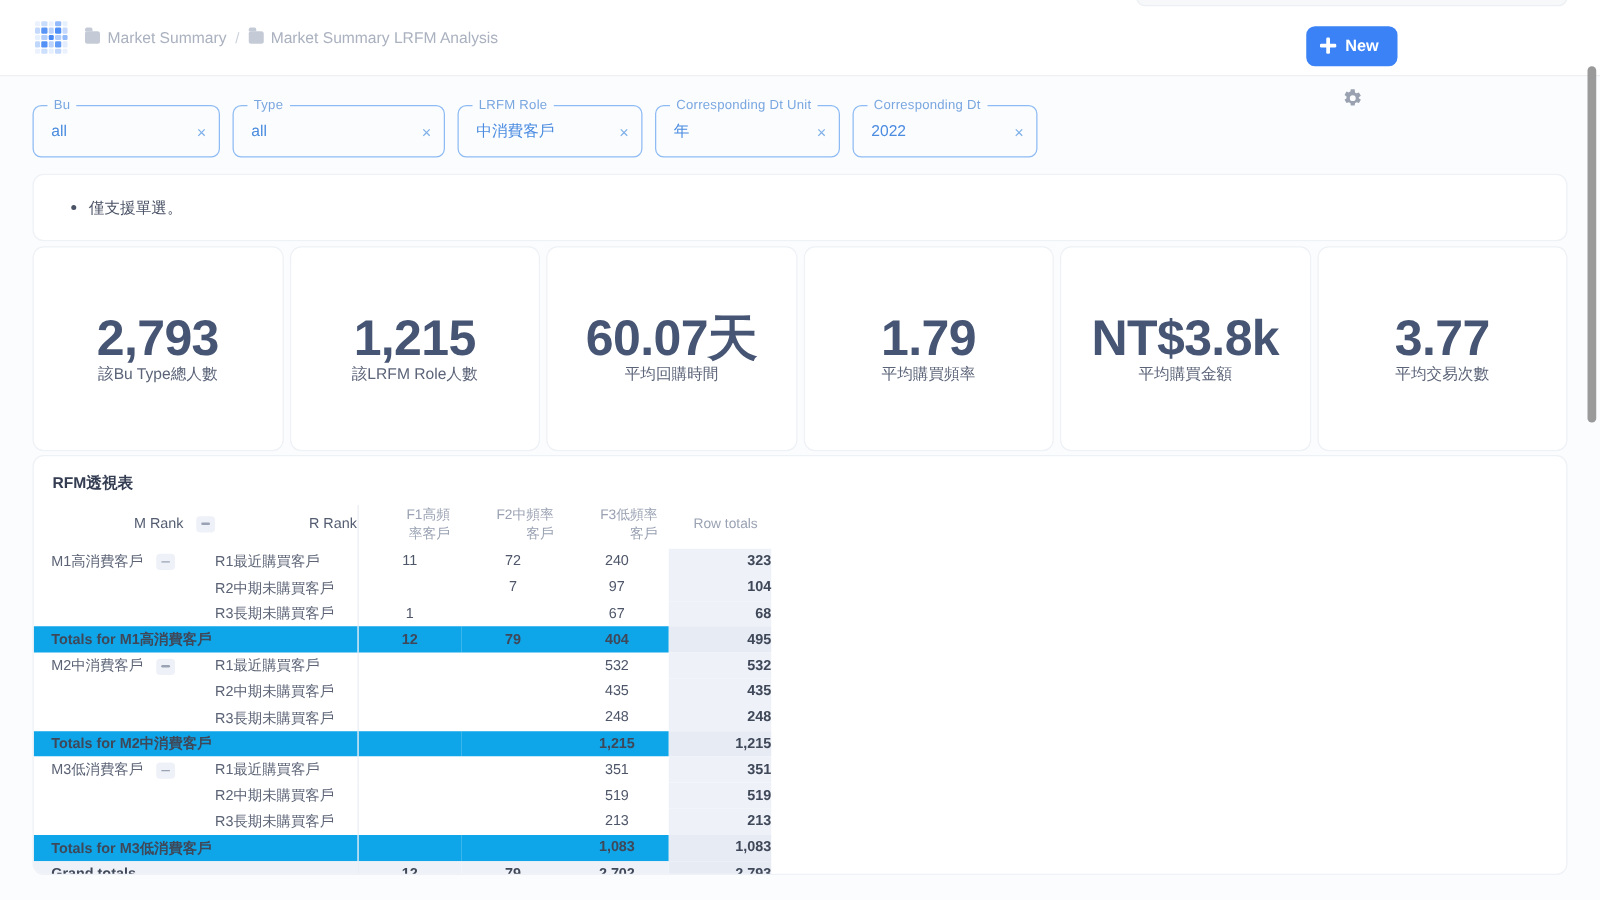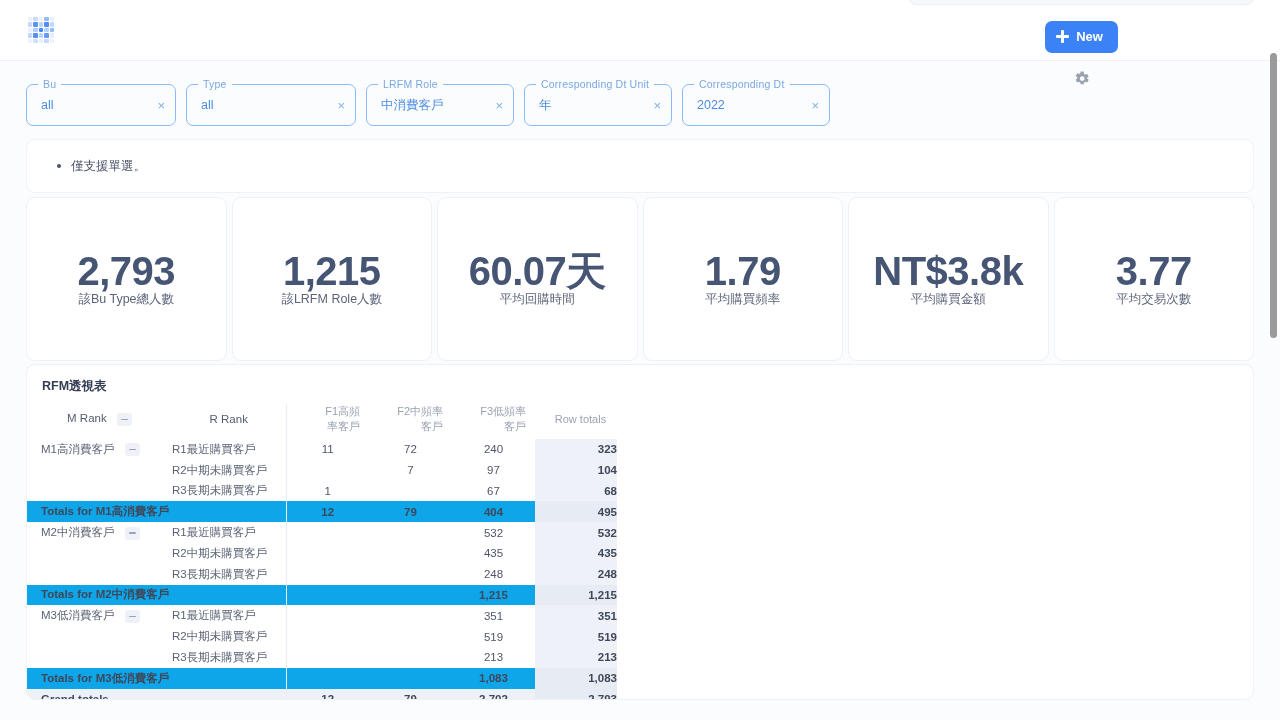--- a/index.html
+++ b/index.html
@@ -93,21 +93,21 @@
   .tbl-card { position: absolute; top: 364px; left: 26px; width: 1228px; height: 336px;
               overflow: hidden; }
   .tbl-title { font-size: 12.5px; font-weight: 700; color: #343d52; padding: 13px 0 9px 15px; }
   table.pivot { border-collapse: collapse; table-layout: fixed; }
   .pivot th, .pivot td { font-size: 11.5px; padding: 0; height: 20.8px; vertical-align: middle; }
   .c-m   { width: 145px; }
   .c-r   { width: 114px; }
   .c-f   { width: 83px;  }
   .c-rt  { width: 82px;  }
 
-  .pivot thead th { color: #99a1b2; font-weight: 400; font-size: 11px; text-align: center;
+  .pivot thead th { color: #99a1b2; font-weight: 400; font-size: 11px; text-align: right;
                     padding-bottom: 5px; }
   .pivot thead th.num { text-align: right; padding-right: 9px; padding-left: 28px; }
   .pivot thead th.rt  { text-align: center; padding-left: 9px; color:#9aa2b3; }
   .hdr-m, .hdr-r { color: #535c70 !important; font-size: 11.5px !important; }
   .hdr-m { padding-left: 14px; }
 
   .divcol { border-left: 1px solid #e9edf3; }
   .rowhdr { color: #5b6375; }
   .rowhdr.m { padding-left: 14px; }
   .rowhdr.r { color: #5b6375; }
@@ -159,20 +159,31 @@
         <i style="opacity:.35"></i>
         <i style="opacity:.80"></i>
         <i style="opacity:.14"></i>
       <i style="opacity:.10"></i>
         <i style="opacity:.26"></i>
         <i style="opacity:.12"></i>
         <i style="opacity:.30"></i>
         <i style="opacity:.10"></i>
     </div>
 
+    <div class="crumbs">
+      <div class="crumb">
+        <span class="folder"></span>
+        <span>Market Summary</span>
+      </div>
+      <span class="sep">/</span>
+      <div class="crumb">
+        <span class="folder"></span>
+        <span>Market Summary LRFM Analysis</span>
+      </div>
+    </div>
 
     <div class="right-group">
       <div class="search">
         <span class="mag"></span>
         <input class="search-input" type="text" placeholder="Search..." style="">
       </div>
 
       <button class="new-btn">
         <span class="plus"></span>
         <span>New</span>

